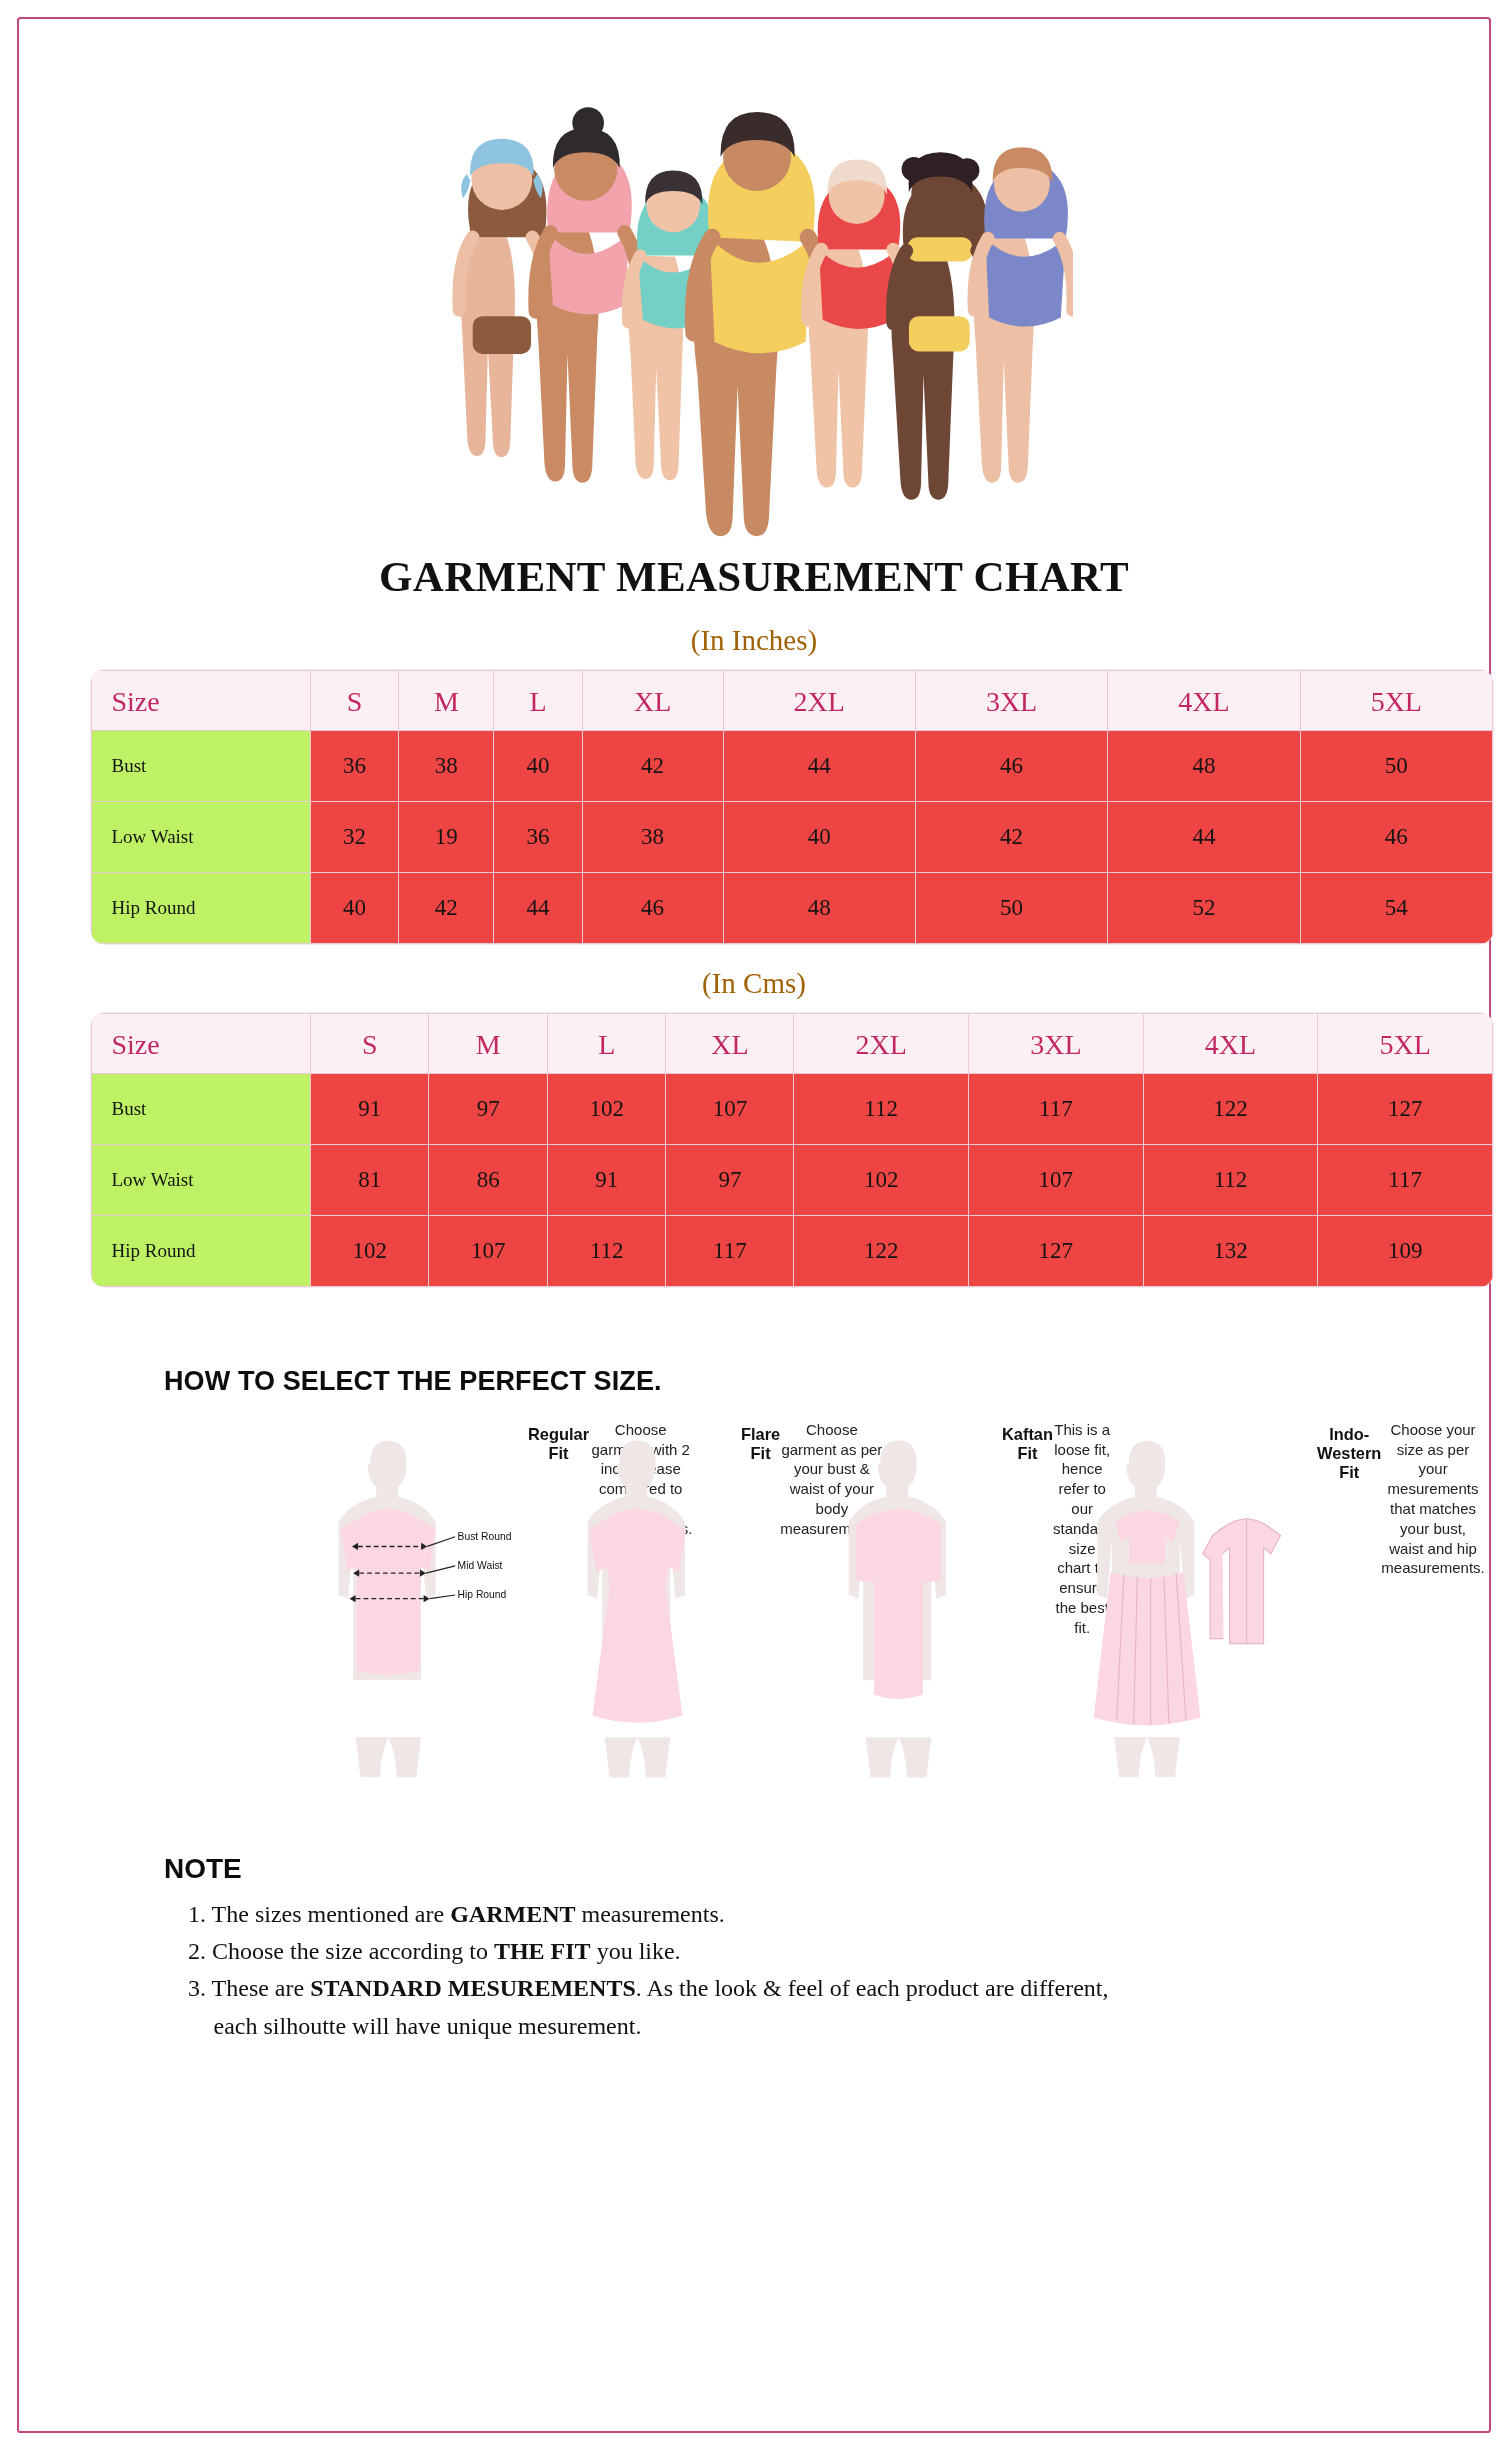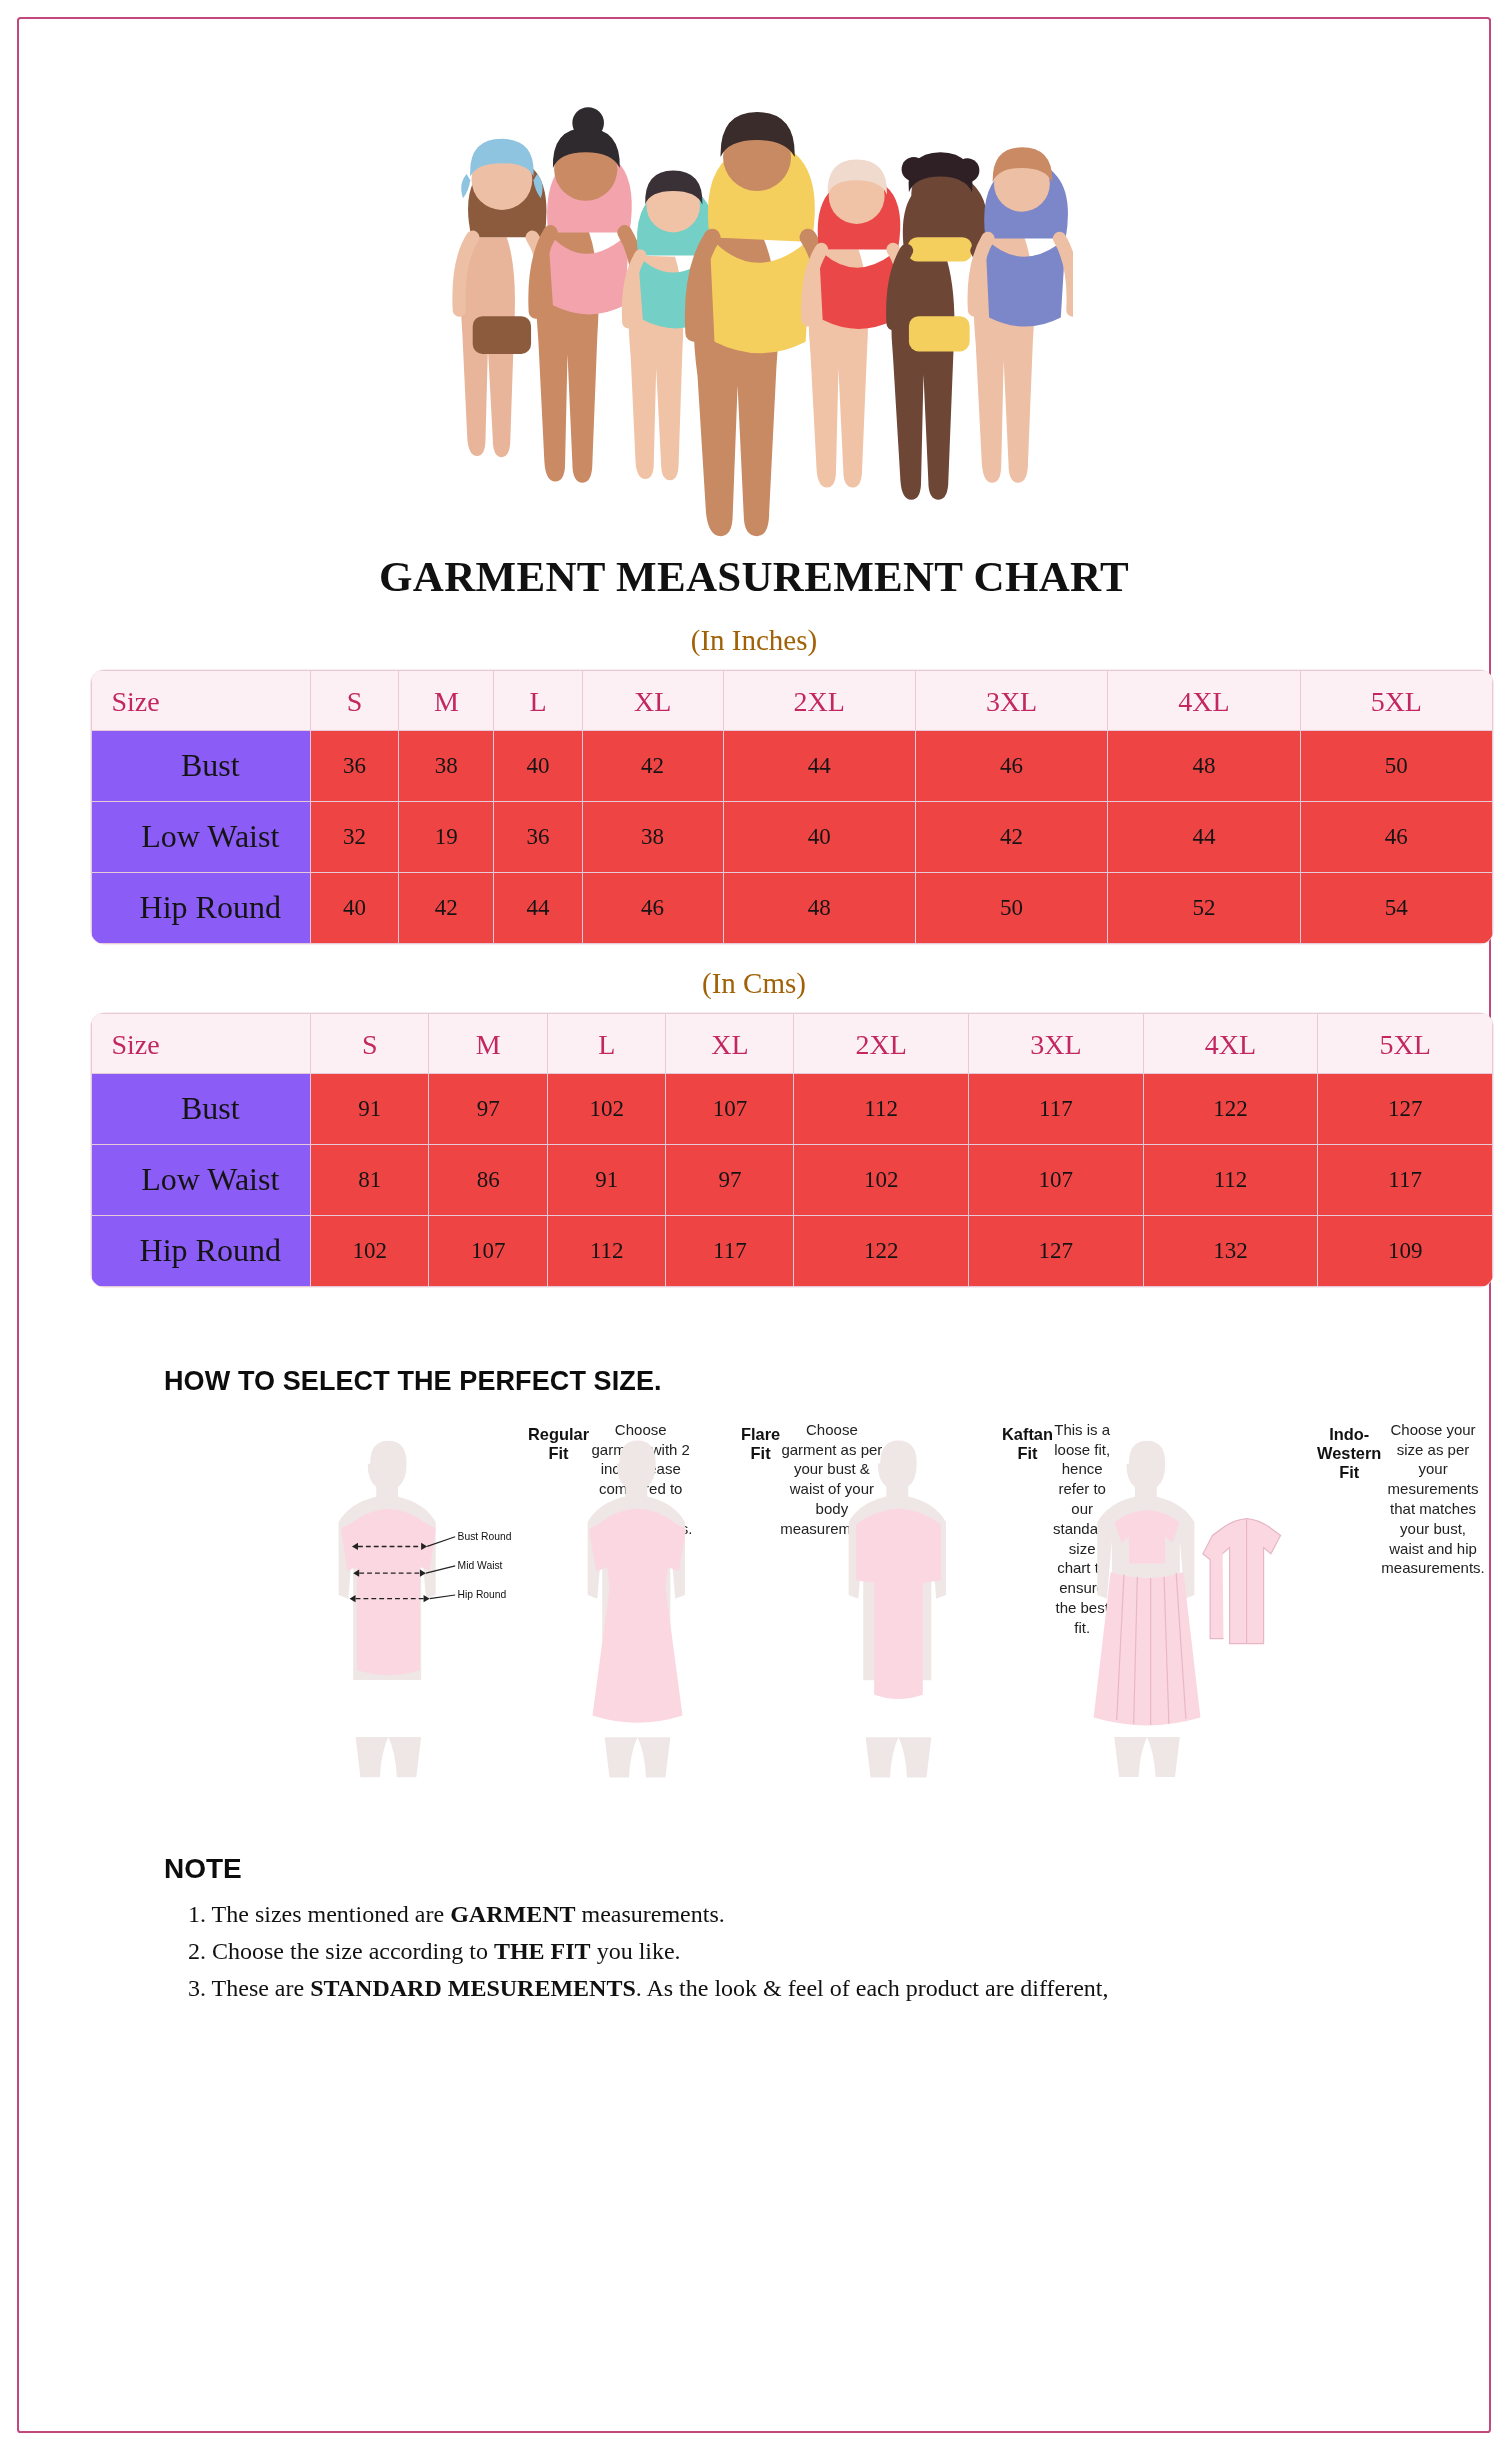--- a/index.html
+++ b/index.html
@@ -90,25 +90,25 @@
     font-weight: 400;
     font-size: 28px;
     padding: 14.6px 0 12px 0;
     background: #fdf0f5;
   }
   table.size-table tr.head th.rowlabel {
     text-align: left;
     padding-left: 19.5px;
   }
   table.size-table td.rowlabel {
-    text-align: center;
+    text-align: left;
     padding-left: 19.5px;
-    font-size: 32px;
+    font-size: 19px;
     color: #141414;
-    background: #8b5cf6;
+    background: #bef264;
   }
   table.size-table td.val {
     font-size: 23px;
     padding: 22px 0;
     background: #ef4444;
   }
   table.size-table col.label-col { width: 219px; }
 
   
   .howto-title {
@@ -500,16 +500,17 @@
   <div class="note-list">
     <div class="note-item">
       <span>1. The sizes mentioned are </span><b>GARMENT</b><span> measurements.</span>
     </div>
     <div class="note-item">
       <span>2. Choose the size according to </span><b>THE FIT</b><span> you like.</span>
     </div>
     <div class="note-item">
       <span>3. These are </span><b>STANDARD MESUREMENTS</b><span>. As the look &amp; feel of each product are different,</span>
     </div>
+    <div class="note-sub">each silhoutte will have unique mesurement.</div>
   </div>
 
 </div>
 
 
 </body></html>

